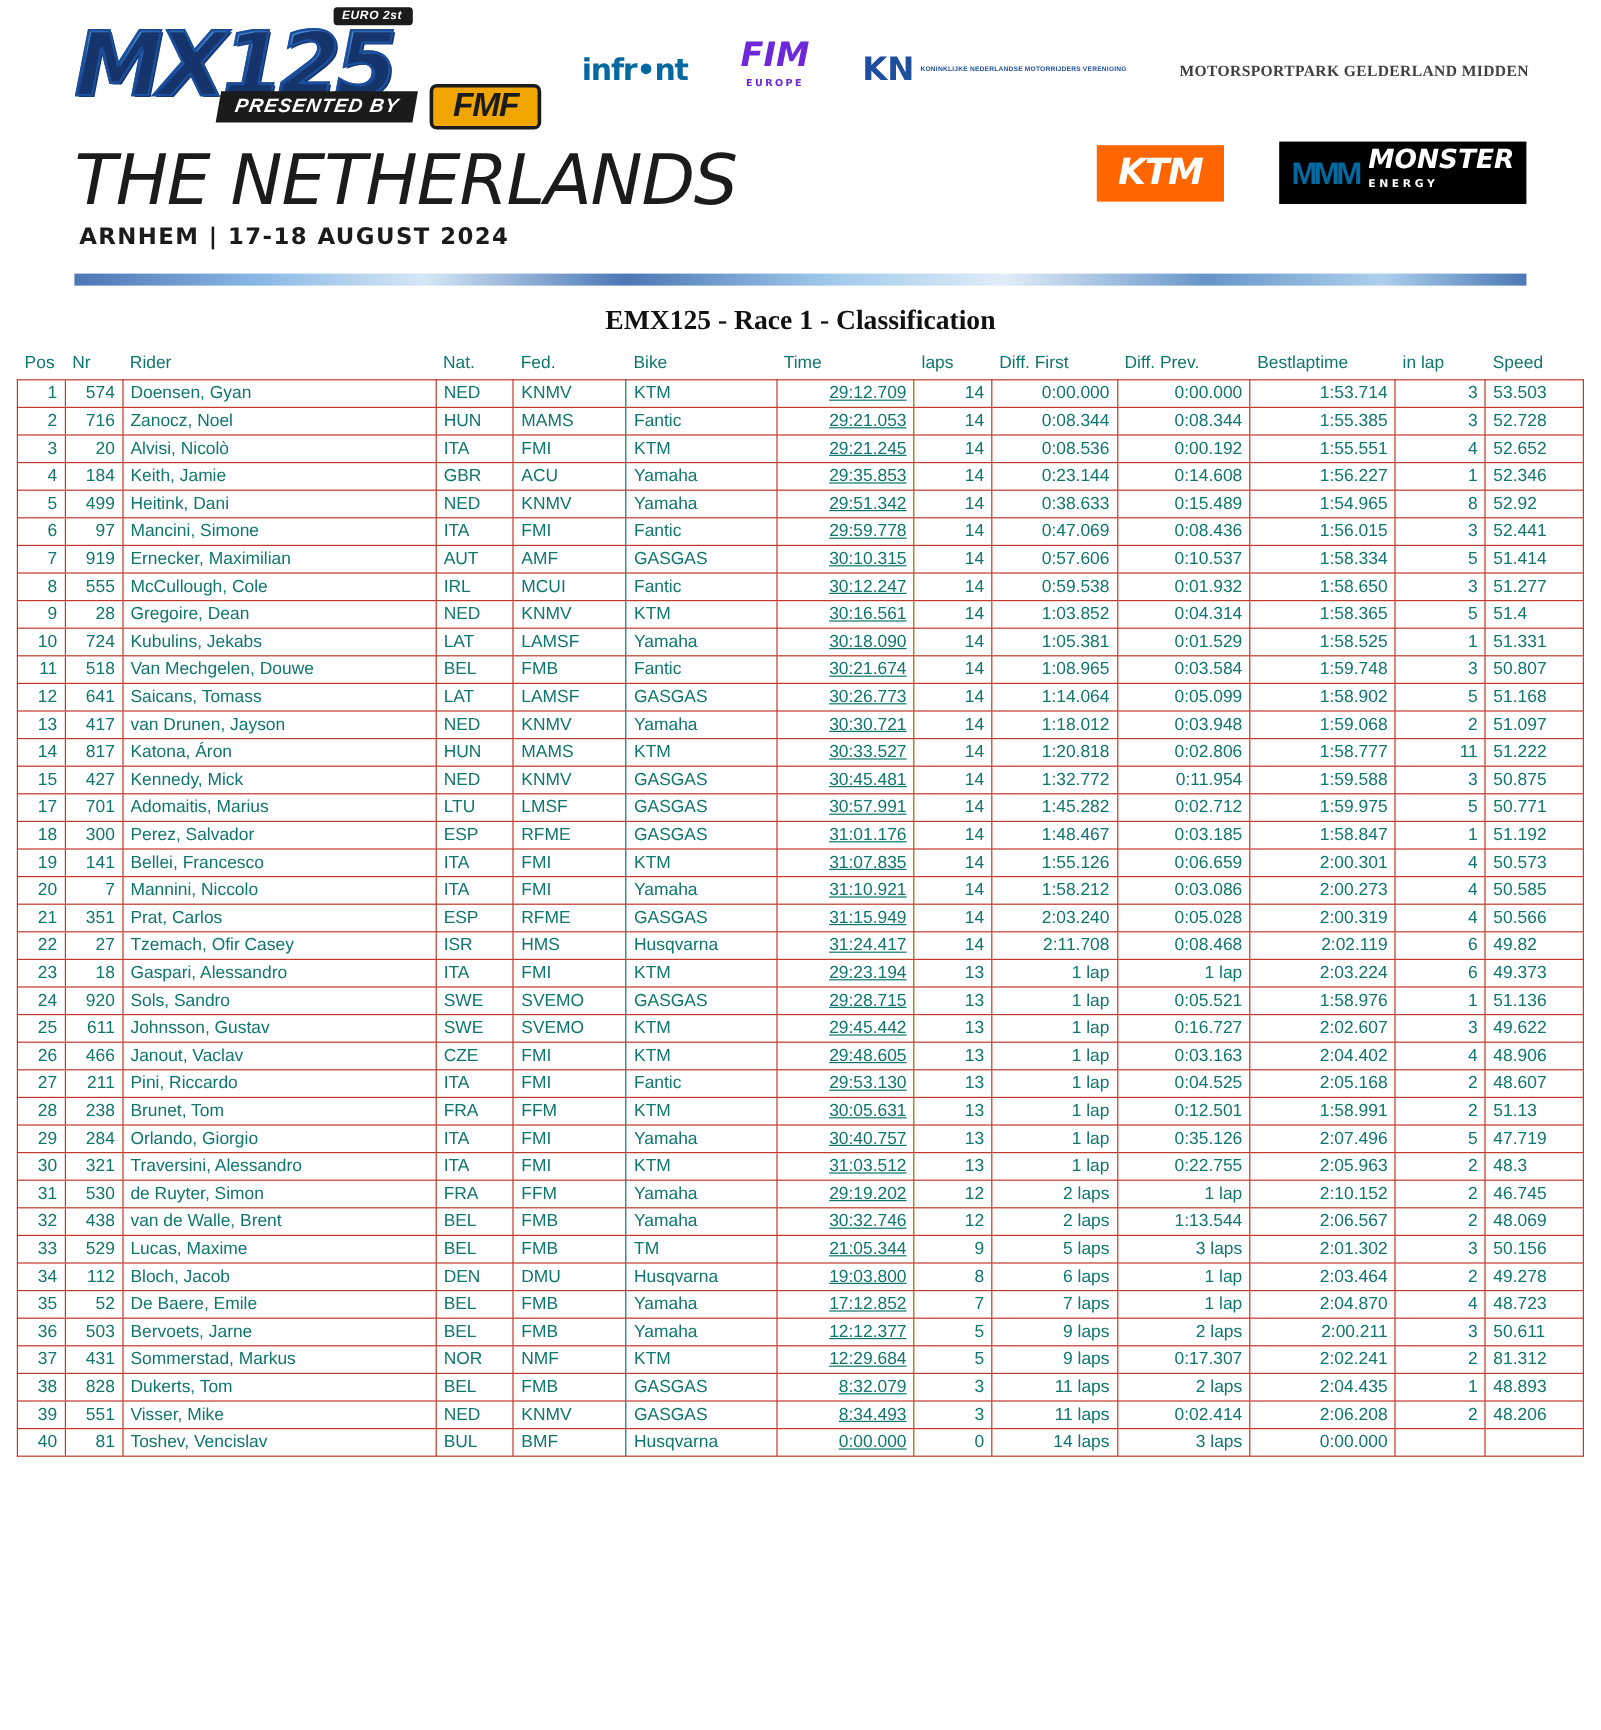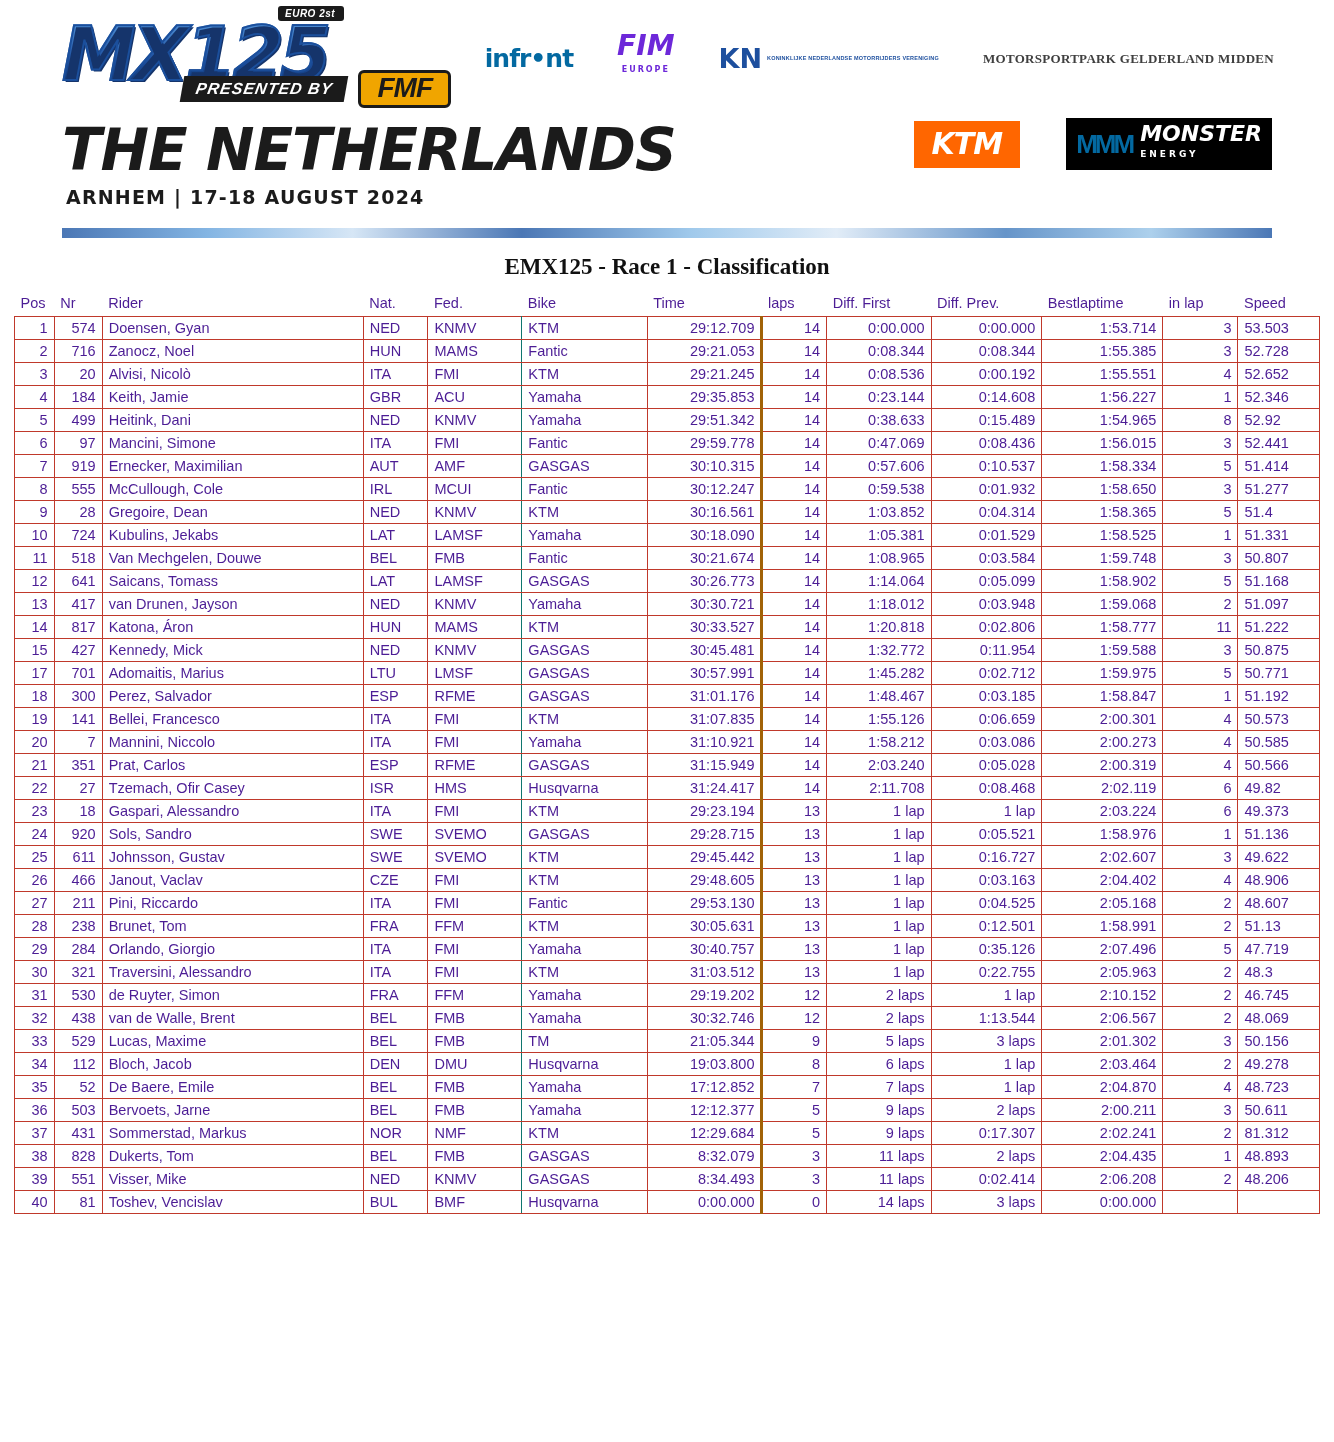--- a/index.html
+++ b/index.html
@@ -91,21 +91,21 @@
     font-size: 28px;
     font-weight: bold;
     font-style: italic;
     padding: 0 16px 2px 16px;
     line-height: 30px;
     letter-spacing: -1px;
   }
   .country-title {
     font-family: "DejaVu Sans", sans-serif;
     font-size: 58px;
-    font-weight: bold;
+    font-weight: normal;
     font-style: italic;
     letter-spacing: -1px;
     color: #1b1b1b;
     margin-top: 14px;
     line-height: 60px;
   }
   .event-sub {
     font-family: "DejaVu Sans", sans-serif;
     font-size: 19px;
     font-weight: bold;
@@ -242,21 +242,21 @@
   }
 
   
   .table-wrap {
     padding: 0 14px;
   }
   table.results {
     width: 100%;
     border-collapse: collapse;
     font-size: 14.5px;
-    color: #4c1d95;
+    color: #0f766e;
   }
   table.results th {
     font-weight: normal;
     text-align: left;
     padding: 3px 6px 5px 6px;
     border: none;
     white-space: nowrap;
   }
   table.results td {
     padding: 3px 6px;
@@ -281,21 +281,21 @@
   .c-inlap { width: 72px;  text-align: right; }
   .c-speed { width: 78px;  text-align: left; }
 
   table.results td.c-pos,
   table.results td.c-nr { border-left: 1px solid #c0392b; }
   table.results td.c-nr { border-right: 1px solid #c0392b; }
   table.results td.c-rider { border-right: 1px solid #c0392b; }
   table.results td.c-nat { border-right: 1px solid #c0392b; }
   table.results td.c-fed { border-right: 1px solid #0f766e; }
   table.results td.c-bike { border-right: 1px solid #c0392b; }
-  table.results td.c-time { border-right: 3px solid #a16207; }
+  table.results td.c-time { border-right: 1px solid #a16207; text-decoration: underline; }
   table.results td.c-laps { border-right: 1px solid #c0392b; }
   table.results td.c-difff { border-right: 1px solid #c0392b; }
   table.results td.c-diffp { border-right: 1px solid #c0392b; }
   table.results td.c-best { border-right: 1px solid #c0392b; }
   table.results td.c-inlap { border-right: 1px solid #c0392b; }
   table.results td.c-speed { border-right: 1px solid #c0392b; }
 </style>
 </head>
 <body>
 

